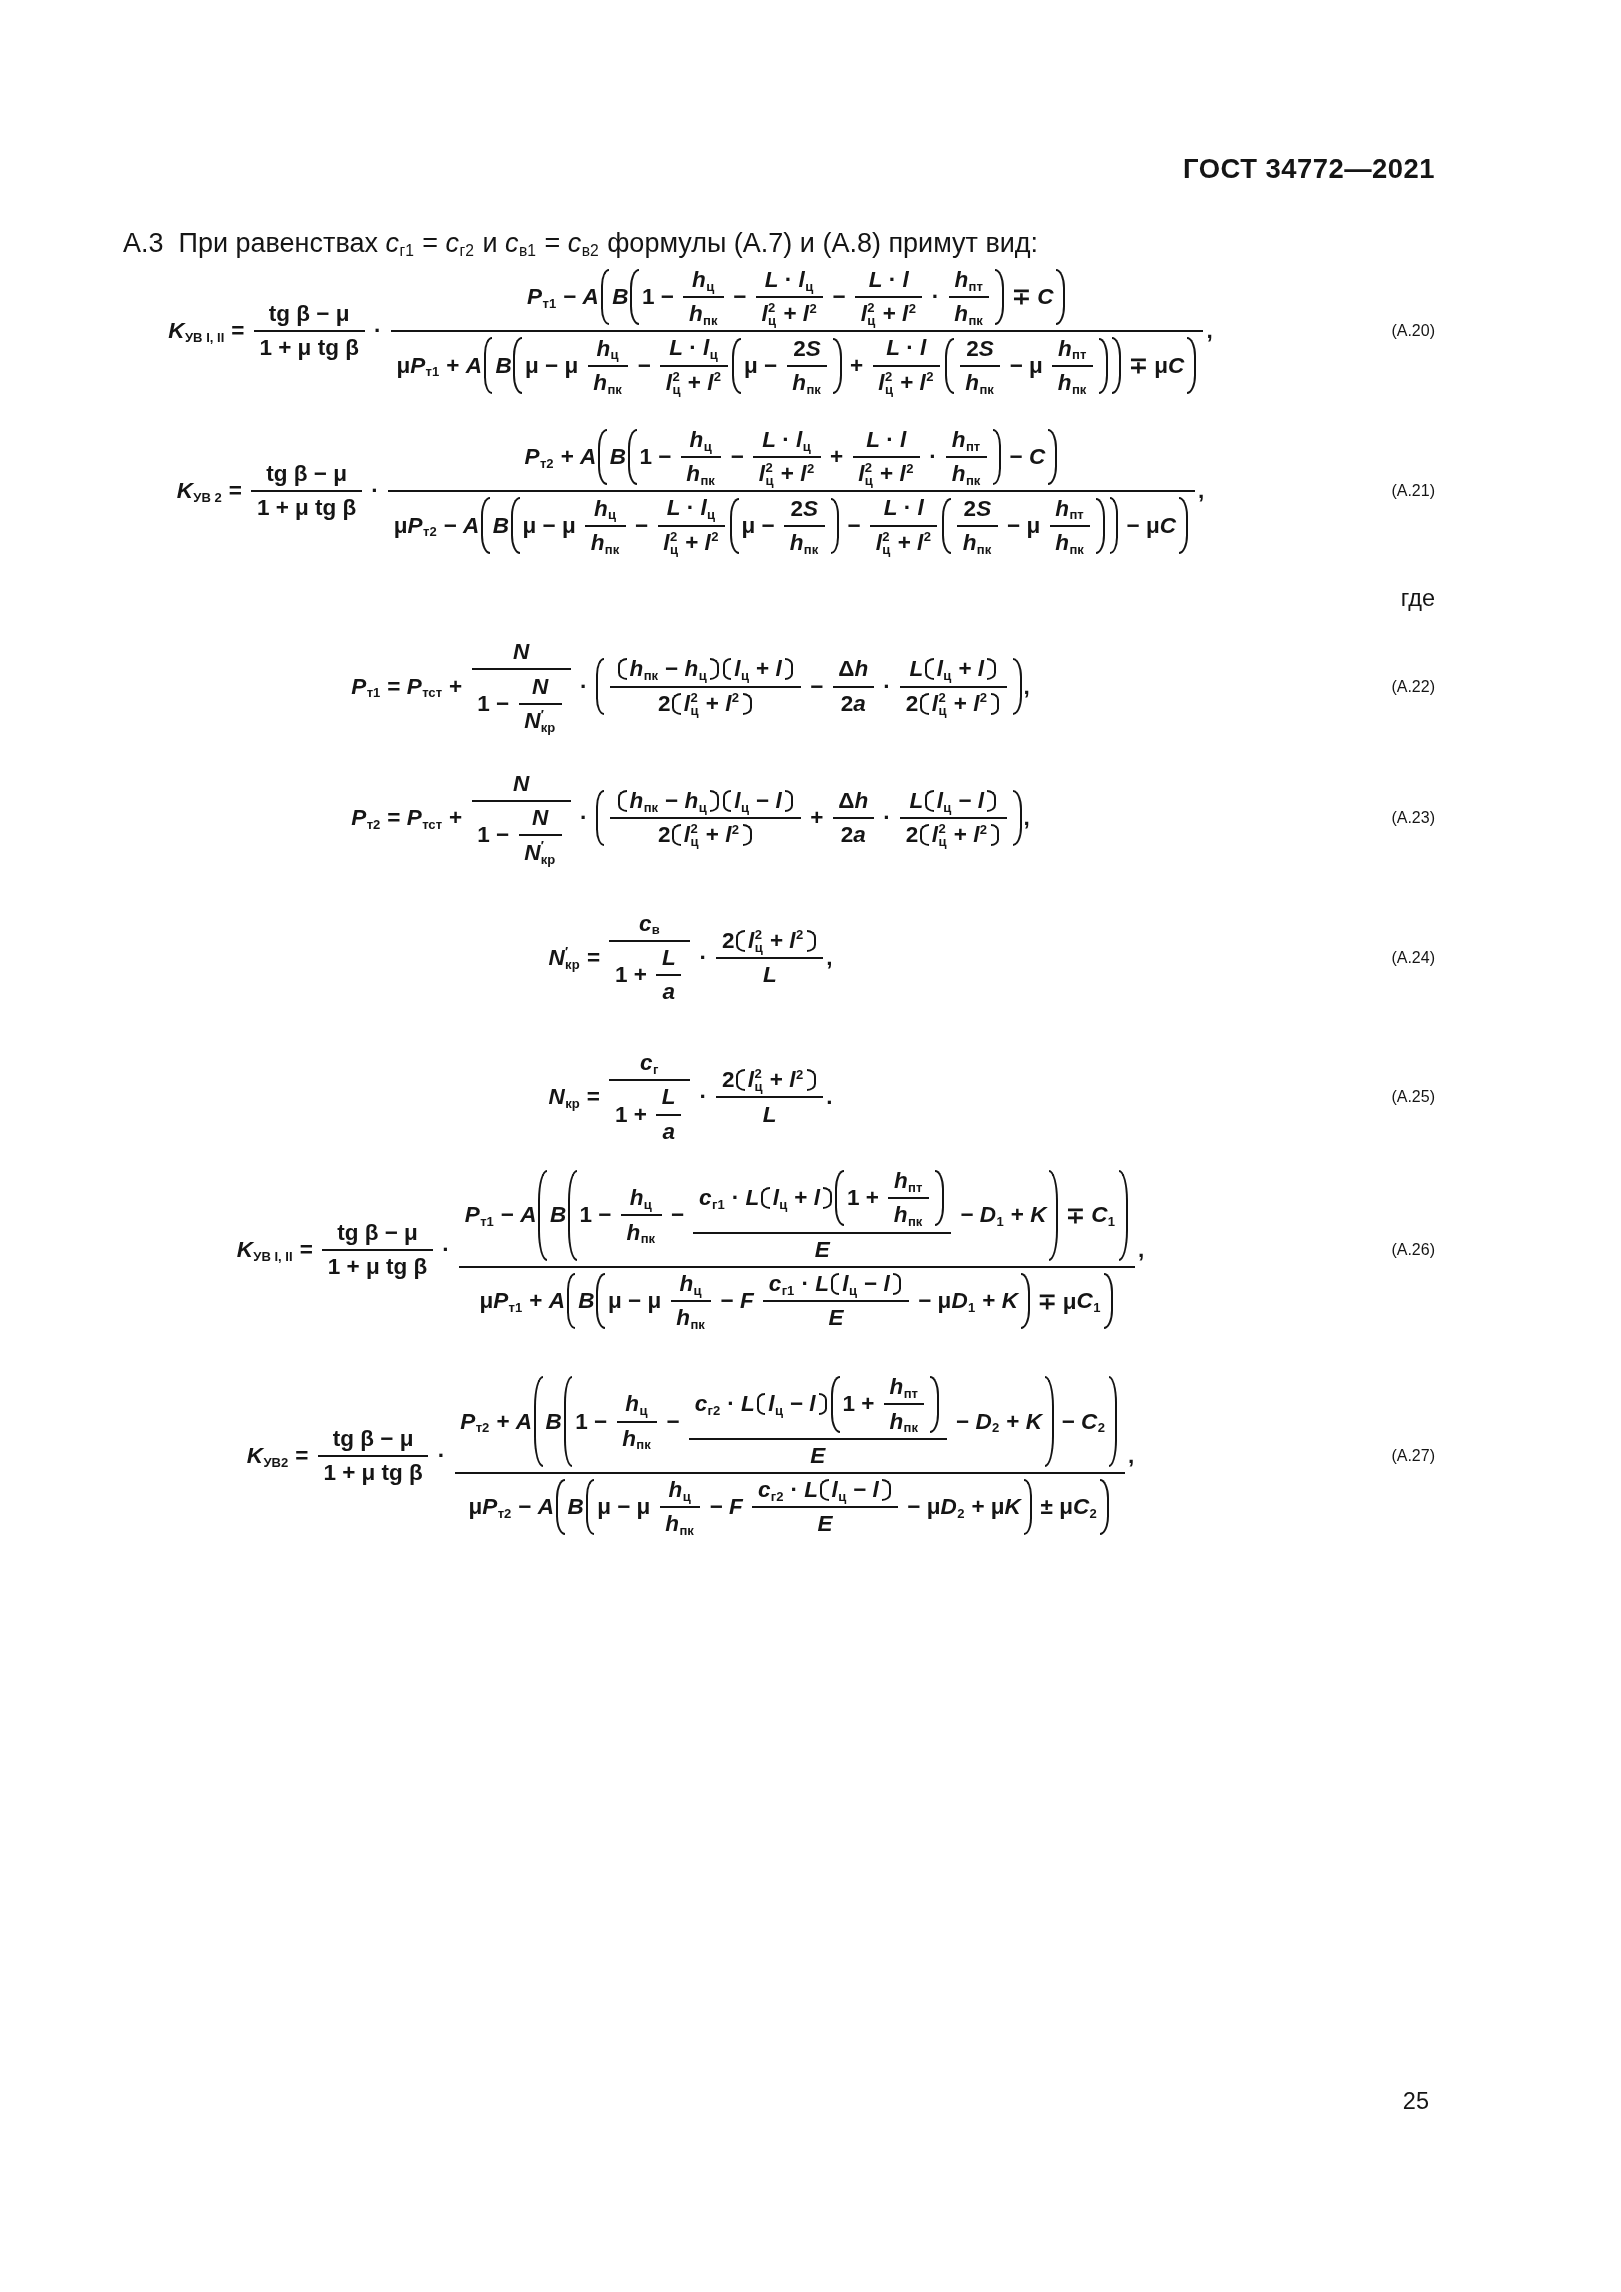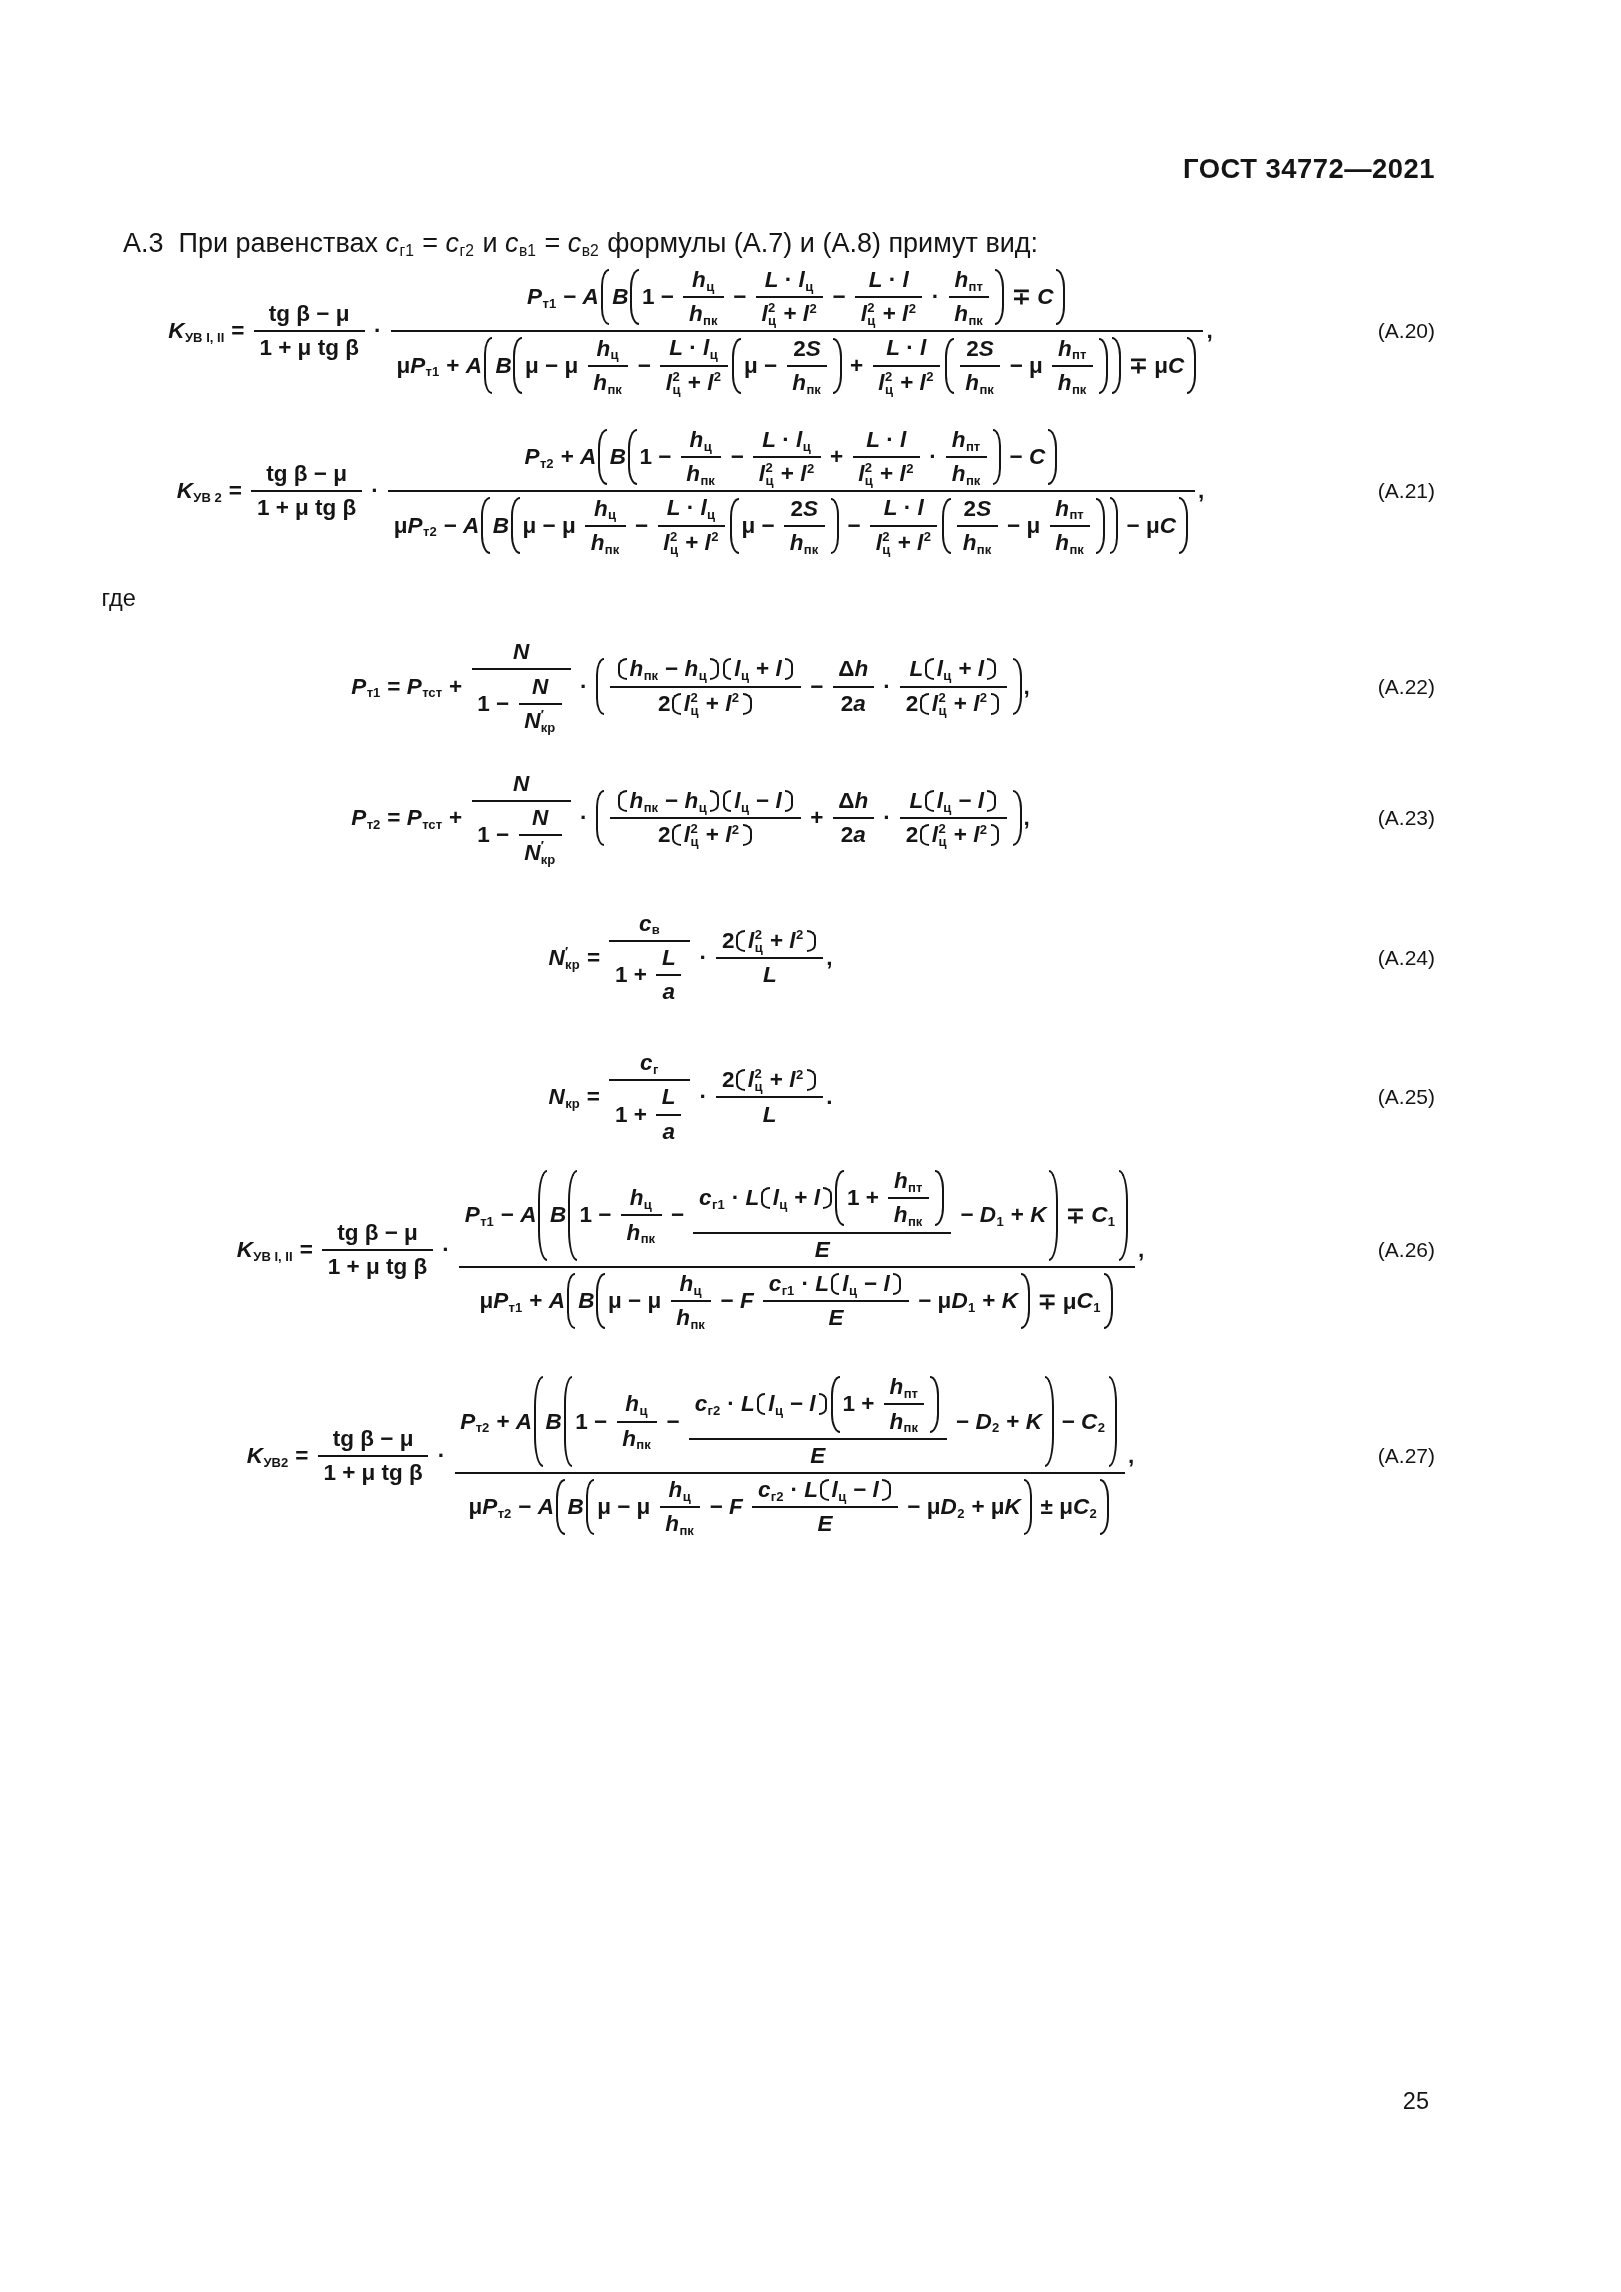--- a/index.html
+++ b/index.html
@@ -4,26 +4,26 @@
 <style>
   html,body{margin:0;padding:0;background:#ffffff;}
   .page{
     width:1621px;height:2293px;margin:8px auto;background:#ffffff;
     box-sizing:border-box;position:relative;overflow:hidden;
     padding:145px 186px 0 123px;
     font-family:"Liberation Sans",sans-serif;color:#151515;
   }
   .doc-header{text-align:right;font-weight:700;font-size:27.4px;letter-spacing:0.5px;}
   .para{font-size:27px;margin-top:43px;}
-  .where{font-size:23.5px;margin-top:29px;margin-left:-21.6px;}
+  .where{font-size:23.5px;margin-top:29px;margin-left:-21.6px;text-align:right;}
   .page-num{position:absolute;right:192px;bottom:186px;font-size:23.5px;}
 
   .eq-row{display:flex;align-items:center;}
   .eq-body{flex:1;display:flex;justify-content:center;padding-right:59px;}
-  .eq-label{width:118px;text-align:right;font-size:21px;}
+  .eq-label{width:118px;text-align:right;font-size:16px;}
 
   
   .formula{display:inline-flex;align-items:center;font-size:22.5px;font-weight:700;}
   .mr{display:inline-flex;align-items:center;white-space:pre;}
   .mt{white-space:pre;}
   .mv{font-style:italic;white-space:pre;}
   .ms{font-size:.58em;position:relative;top:.48em;margin:0 .06em 0 .03em;white-space:pre;}
   .mu{font-size:.58em;position:relative;top:-.45em;margin:0 .06em 0 .03em;white-space:pre;}
   .mb{display:inline-flex;flex-direction:column;align-items:flex-start;font-size:.58em;line-height:1;margin:0 .08em 0 .03em;}
   .mf{display:inline-flex;flex-direction:column;align-items:stretch;margin:0 .14em;vertical-align:middle;}

